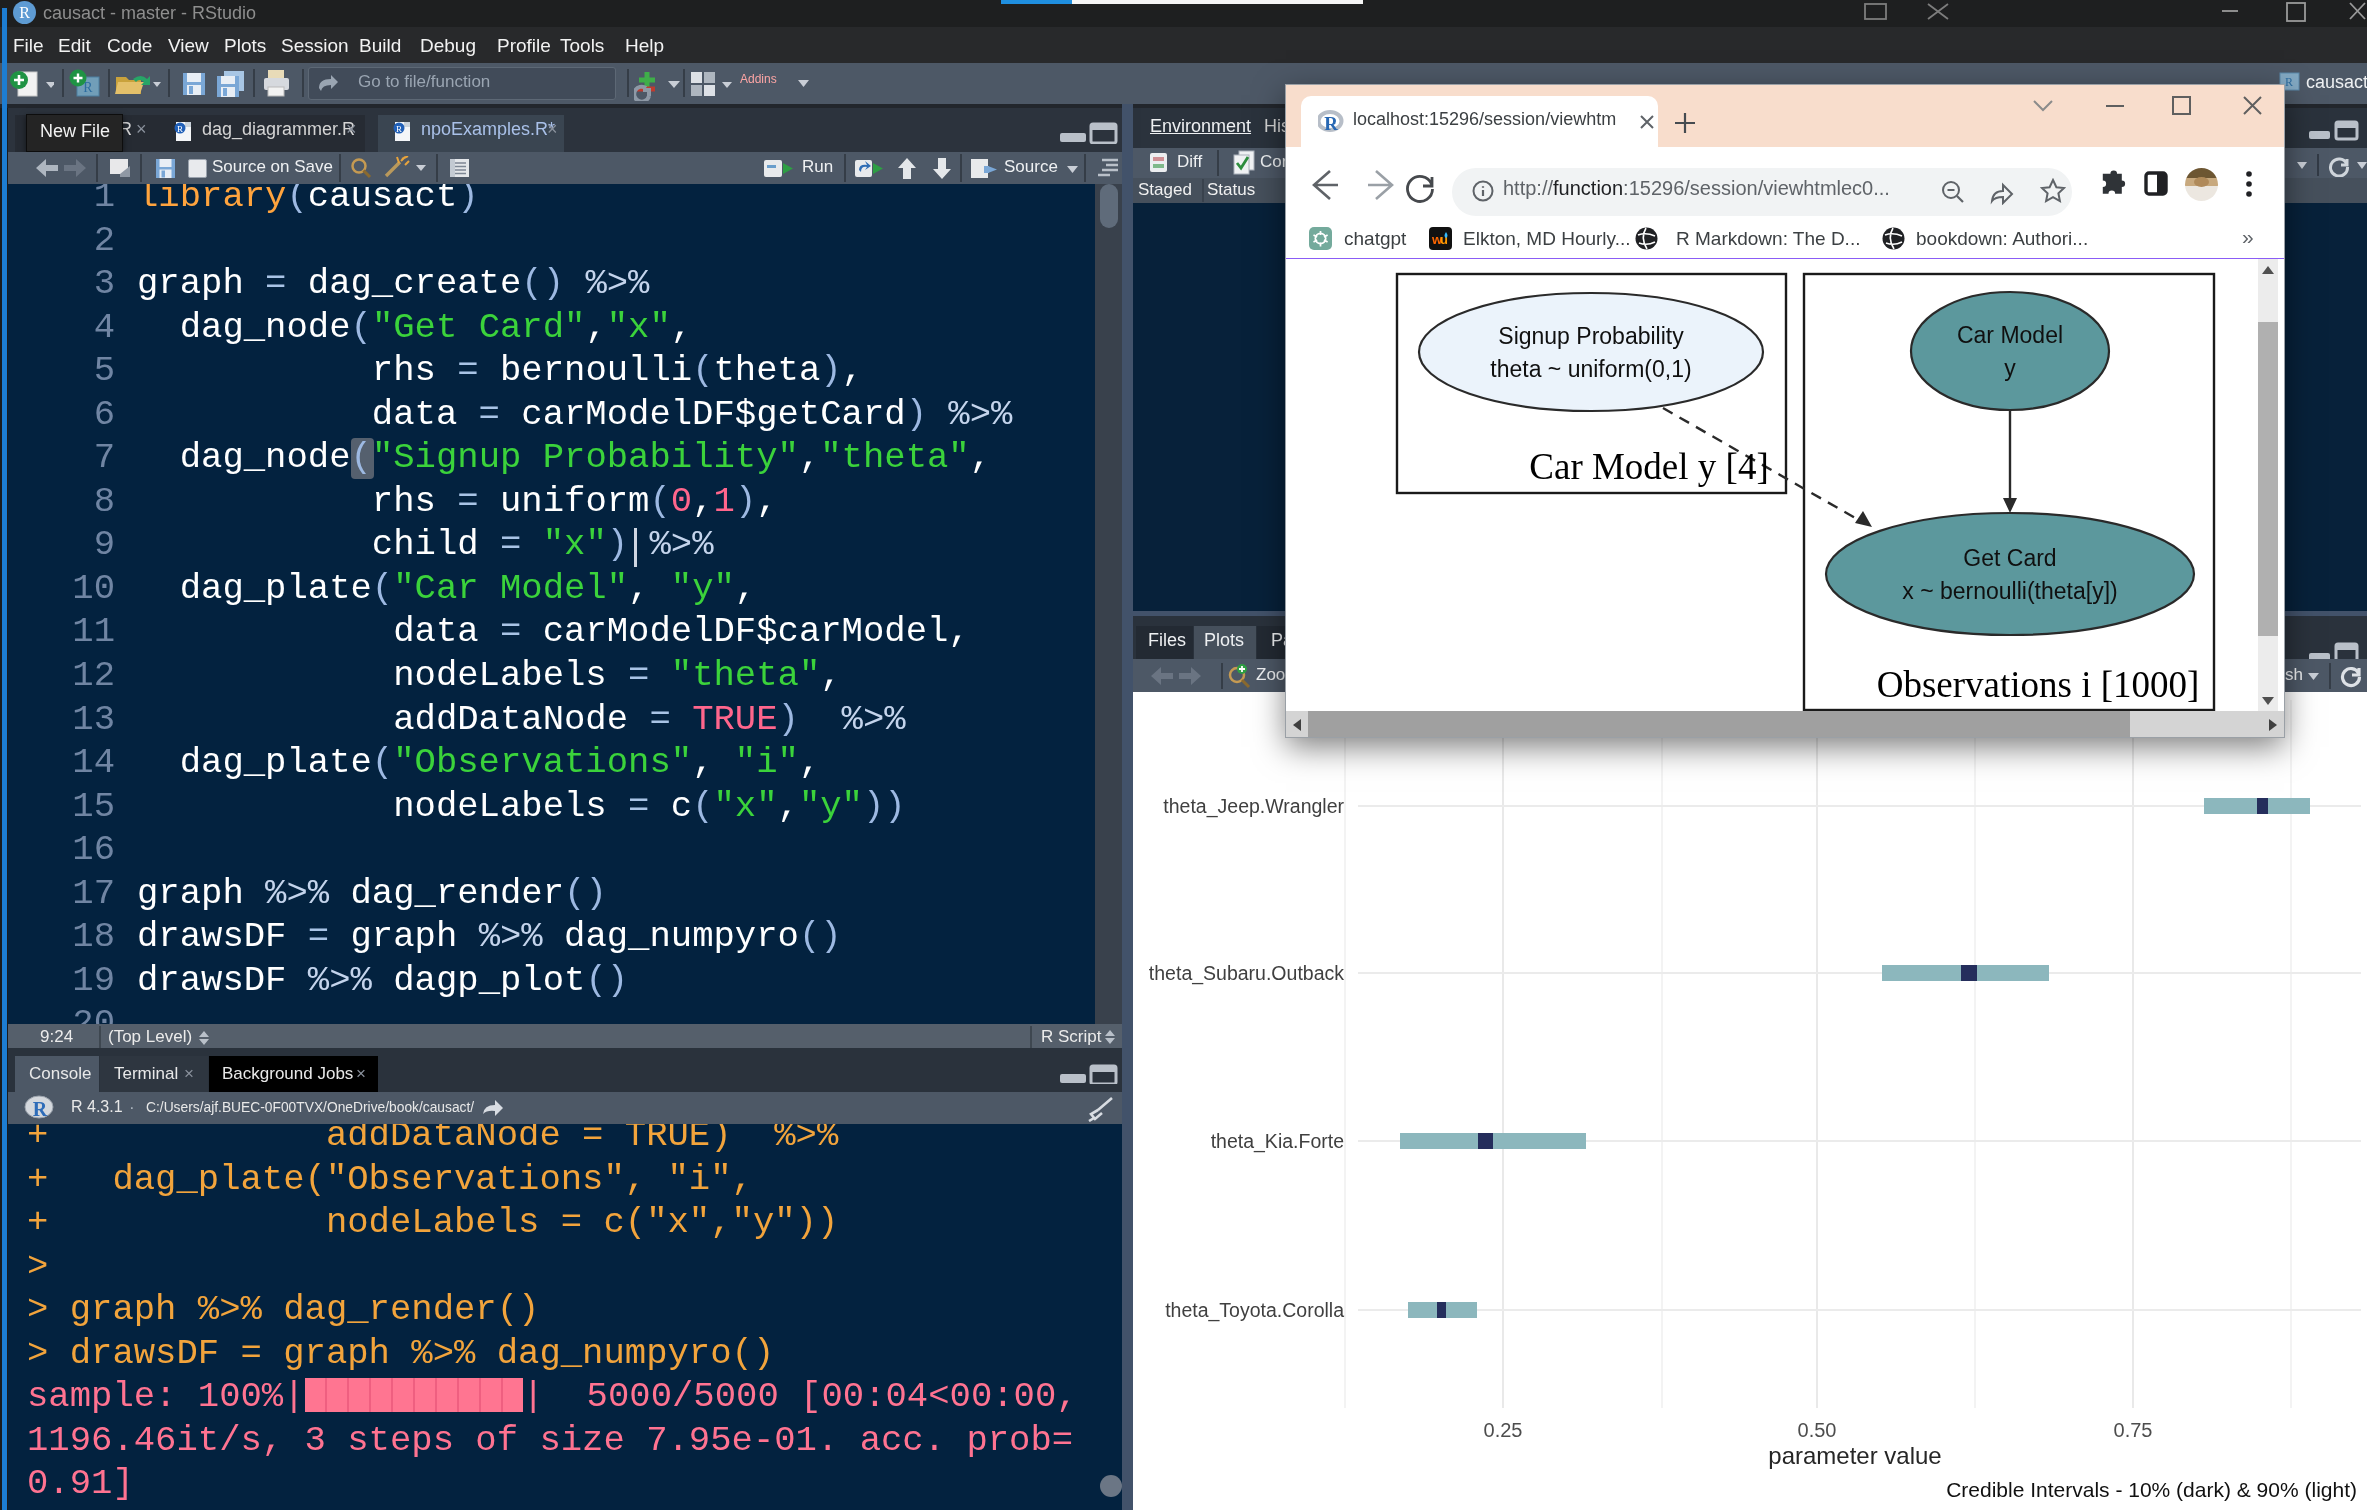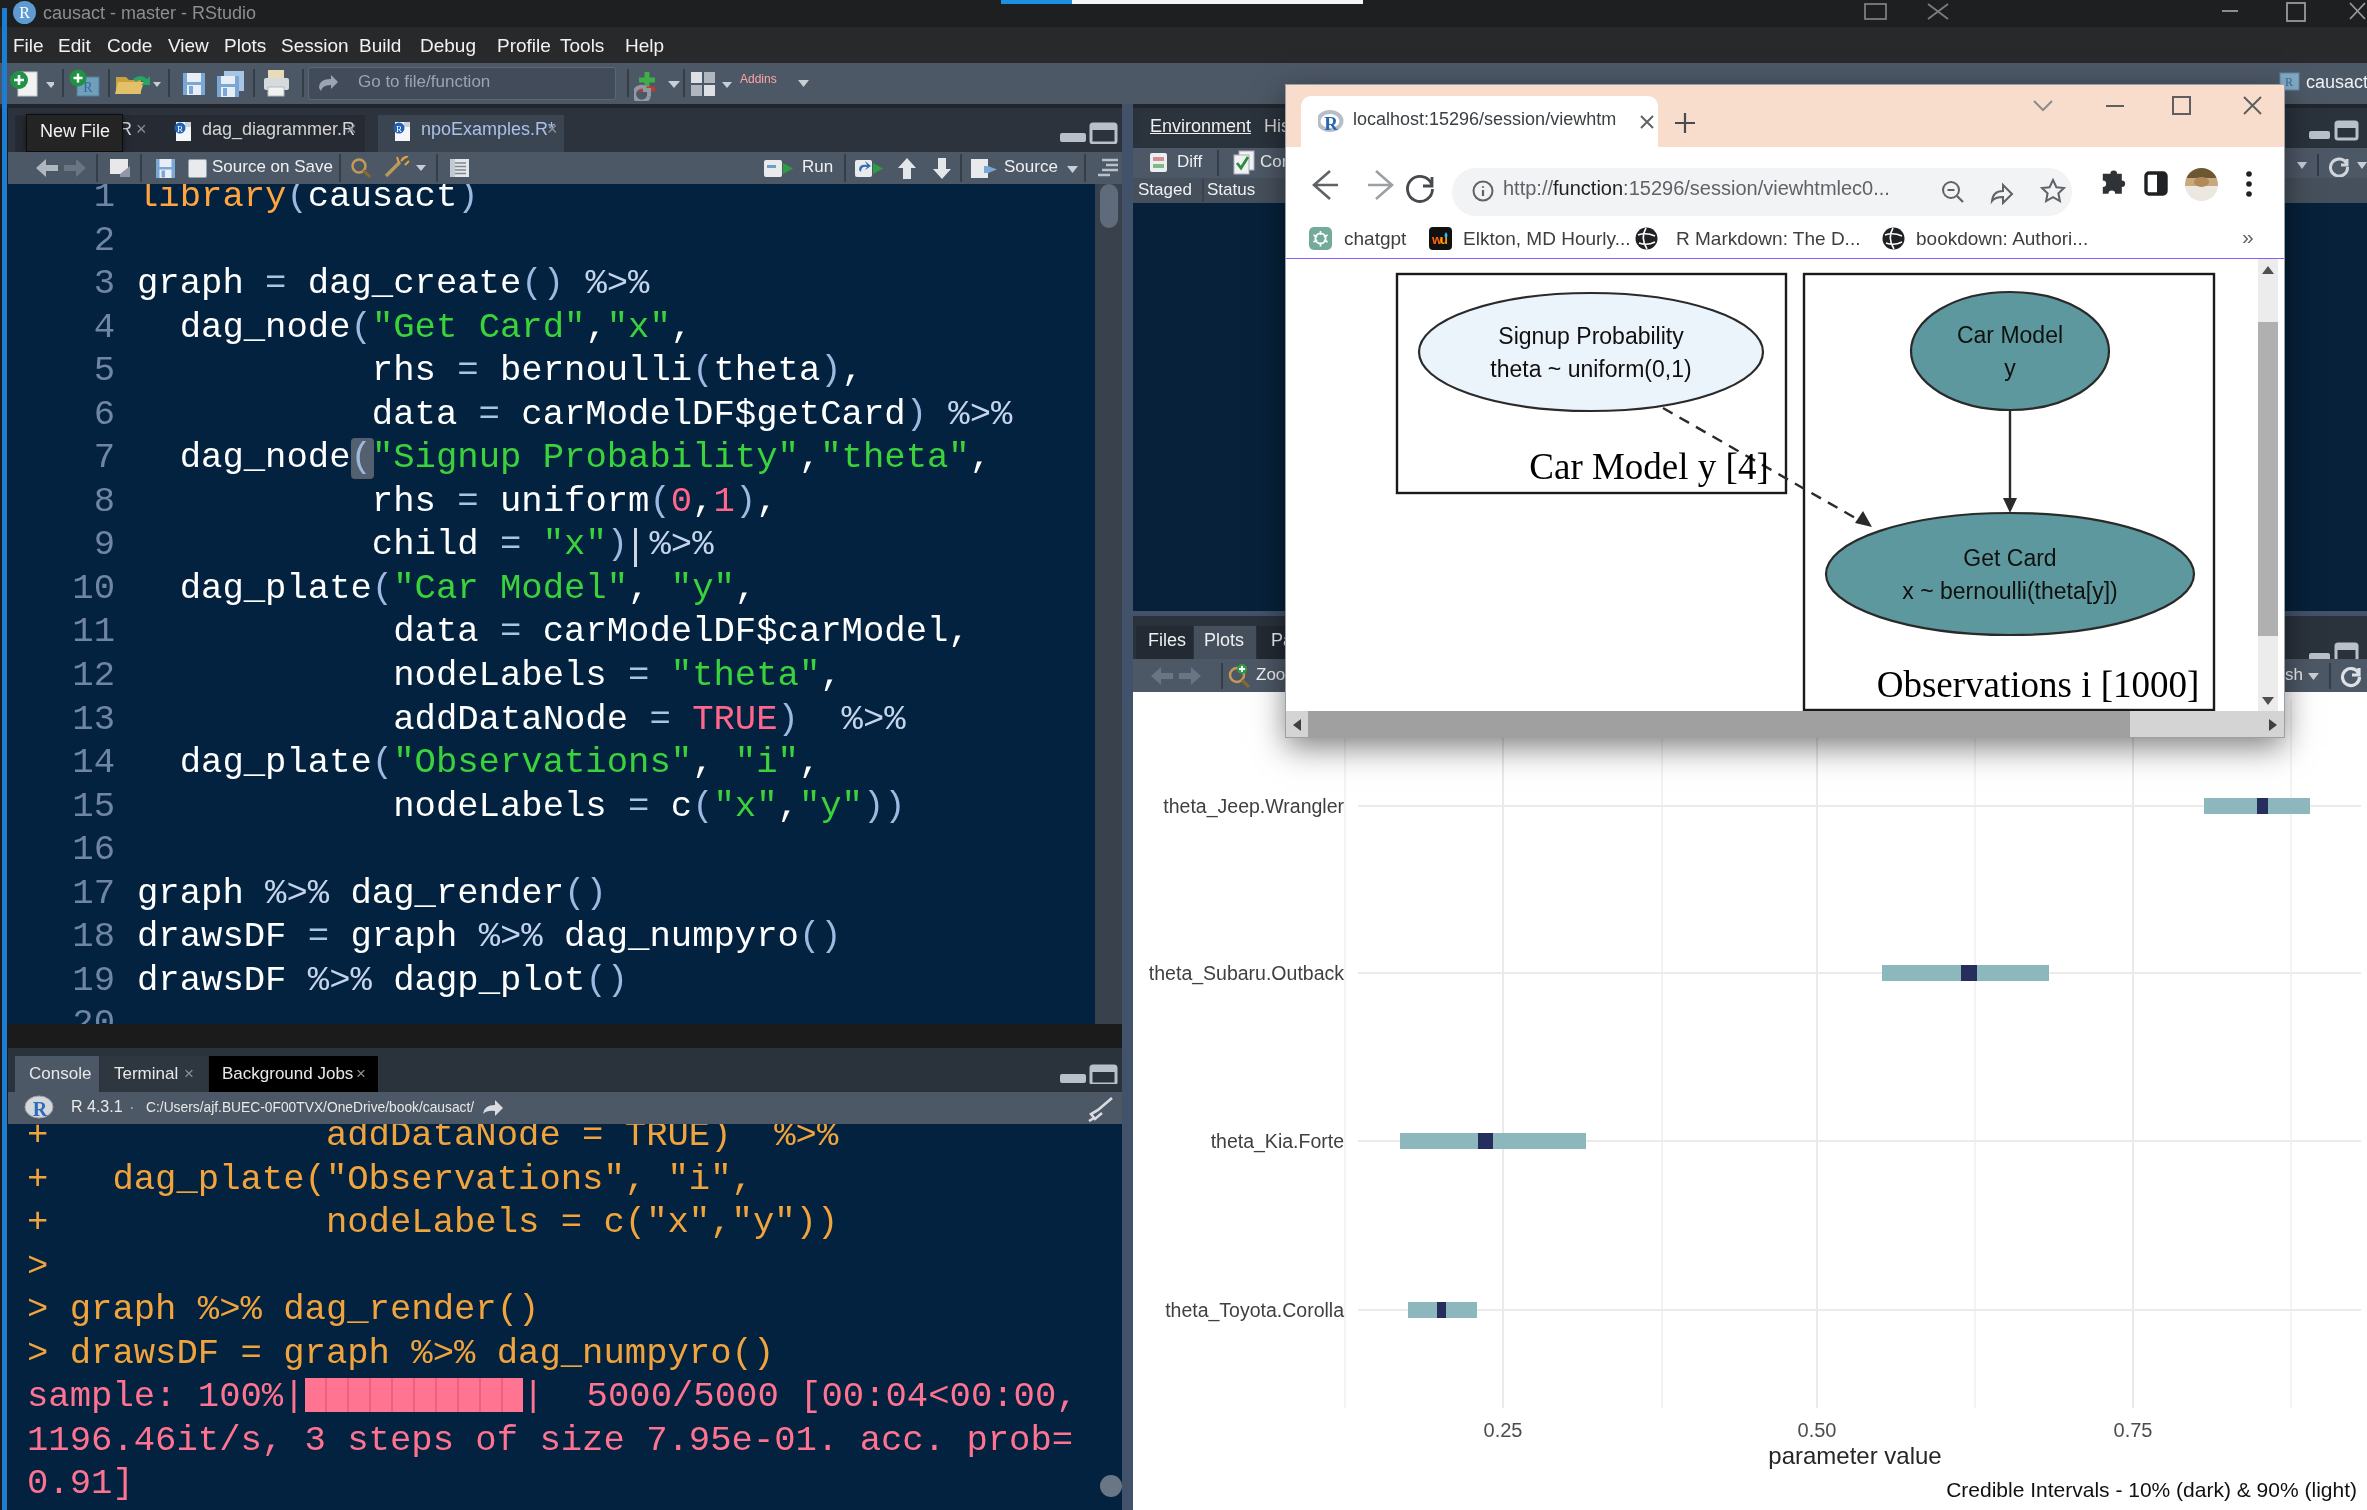--- a/index.html
+++ b/index.html
@@ -322,20 +322,33 @@
 
 graph <span class="pipe">%&gt;%</span> dag_render<span class="p">()</span>
 drawsDF <span class="o">=</span> graph <span class="pipe">%&gt;%</span> dag_numpyro<span class="p">()</span>
 drawsDF <span class="pipe">%&gt;%</span> dagp_plot<span class="p">()</span></pre>
 
     <div class="abs" style="left:626px;top:344px;width:3px;height:39px;background:#cfd6e2;"></div>
 
     <div class="abs" style="left:1087px;top:0px;width:27px;height:840px;background:#39414c;"></div>
     <div class="abs" style="left:1092px;top:0px;width:18px;height:44px;background:#5f6b7a;border-radius:9px;"></div>
   </div>
+  <div class="abs" id="statusbar">
+    <div class="abs" style="left:91px;top:2px;width:2px;height:22px;background:#3e4750;"></div>
+    <div class="abs" style="left:1022px;top:2px;width:2px;height:22px;background:#3e4750;"></div>
+    <span class="abs" style="left:32px;top:3px;">9:24</span>
+    <span class="abs" style="left:100px;top:3px;">(Top Level)</span>
+    <svg class="abs" style="left:190px;top:6px;" width="12" height="16">
+        <path d="M6 1 l5 6 h-10 z M6 15 l-5 -6 h10 z" fill="#b9c0c9"></path>
+      </svg>
+    <span class="abs" style="left:1033px;top:3px;">R Script</span>
+    <svg class="abs" style="left:1096px;top:5px;" width="12" height="16">
+        <path d="M6 1 l5 6 h-10 z M6 15 l-5 -6 h10 z" fill="#b9c0c9"></path>
+      </svg>
+  </div>
   <div class="abs" id="contabs">
     <div class="ctab" style="left:7px;width:84px;background:#4d5866;top:8px;height:36px;">
         <span style="position:absolute;left:14px;top:8px;">Console</span>
       </div>
     <div class="ctab" style="left:92px;width:108px;top:8px;height:36px;background:#2e3640;">
         <span style="position:absolute;left:14px;top:8px;">Terminal</span>
         <span style="position:absolute;left:84px;top:8px;color:#8a919c;">×</span>
       </div>
     <div class="ctab" style="left:201px;width:169px;top:8px;height:36px;background:#000000;">
         <span style="position:absolute;left:13px;top:8px;">Background Jobs</span>

